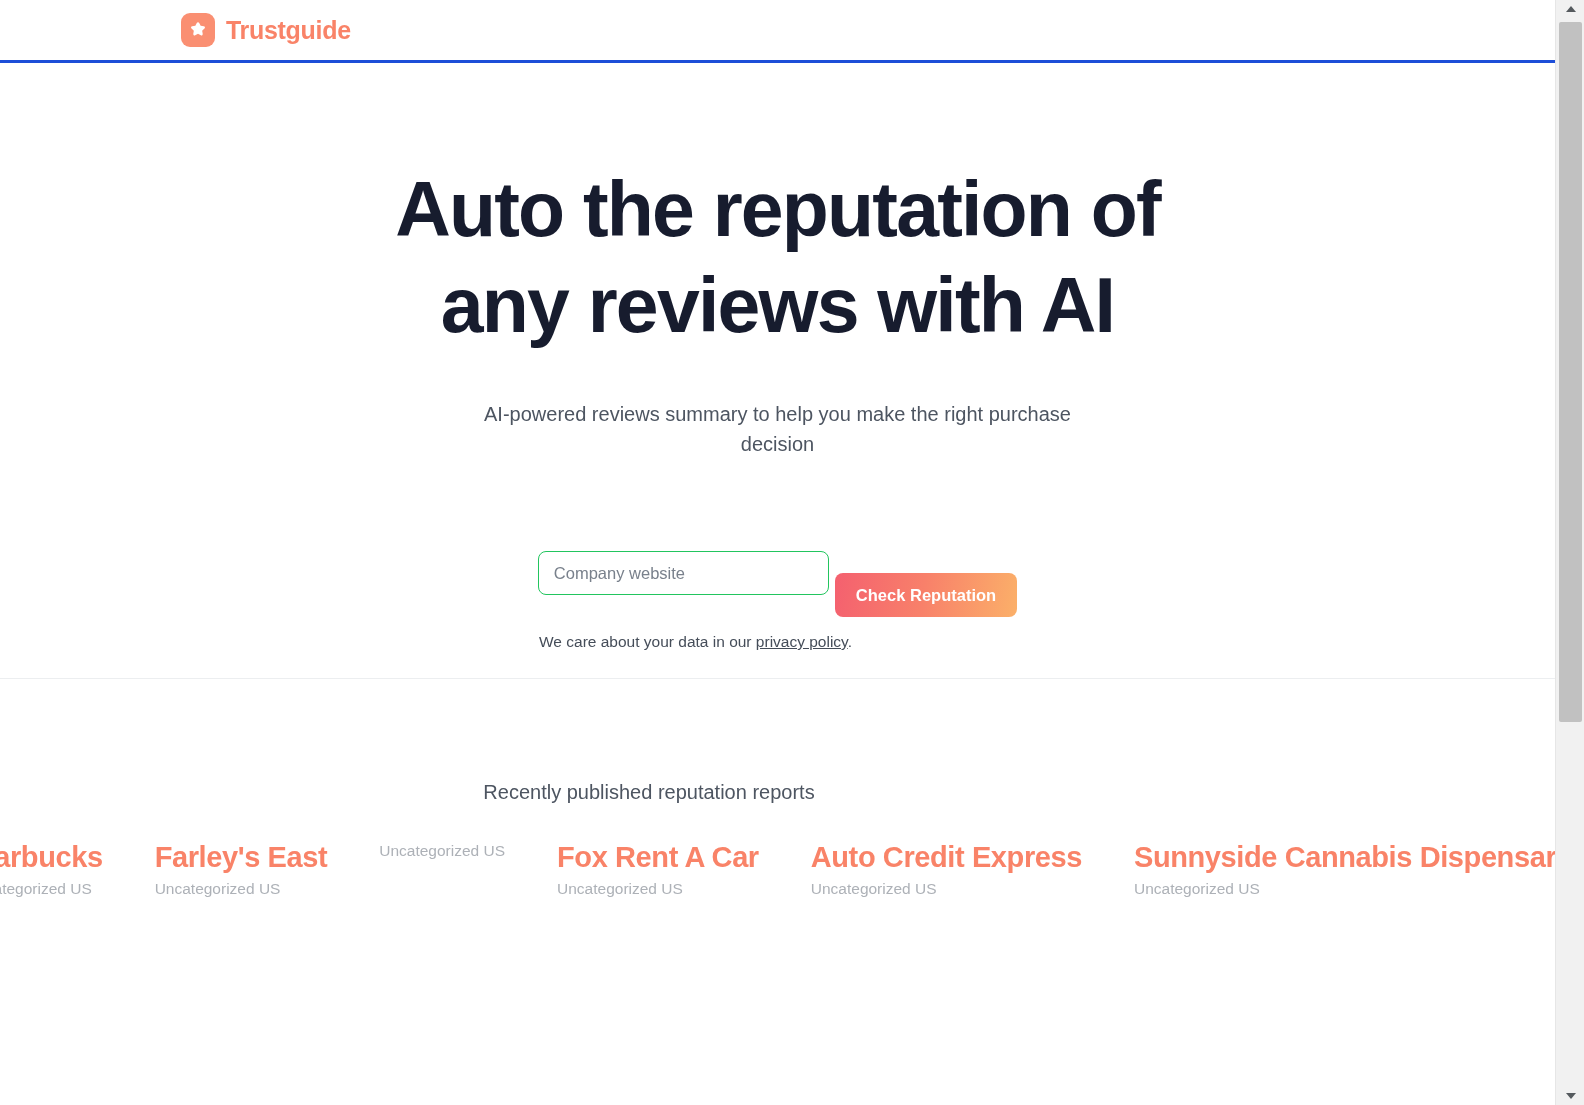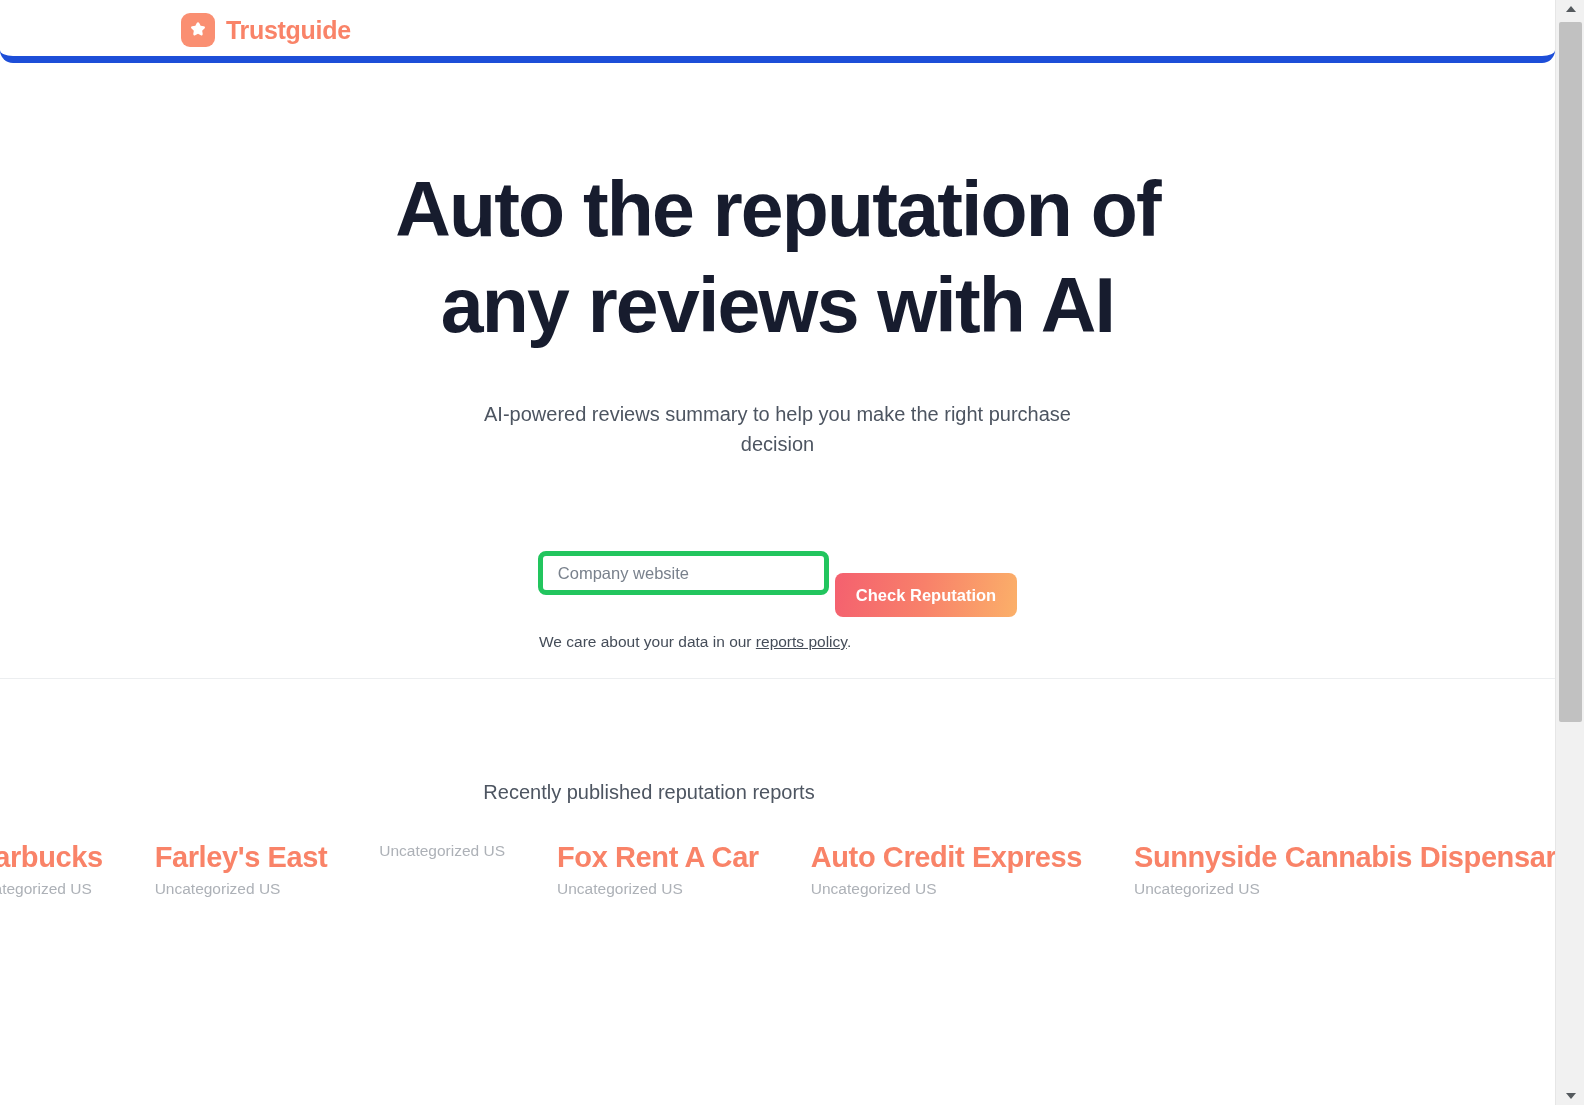--- a/index.html
+++ b/index.html
@@ -29,24 +29,23 @@
     background: #ffffff;
     overflow: hidden;
   }
 
   
   .header {
     position: relative;
     height: 63px;
     width: 1555px;
     background: #ffffff;
-    border-bottom: 7px solid #1d4ed8;
-    display: flex;
-    align-items: center;
-    border-radius: 13px;
+    border-bottom: 3px solid #1d4ed8;
+    display: flex;
+    align-items: center;
   }
 
   .brand {
     position: absolute;
     left: 181px;
     top: 13px;
     display: flex;
     align-items: center;
     gap: 11px;
     text-decoration: none;
@@ -144,21 +143,21 @@
     margin-top: 70px;
     display: flex;
     justify-content: center;
     align-items: center;
     gap: 6px;
   }
 
   .search-input {
     width: 291px;
     height: 44px;
-    border: 5px solid #22c55e;
+    border: 1px solid #22c55e;
     border-radius: 8px;
     padding: 0 15px;
     font-family: "Liberation Sans", sans-serif;
     font-size: 16.5px;
     color: #2a3039;
     background: #ffffff;
     outline: none;
   }
   .search-input::placeholder { color: #79818c; }
 
@@ -318,21 +317,21 @@
       </h1>
 
       <p class="hero-sub">AI-powered reviews summary to help you make the right purchase decision</p>
 
       <form class="search-row">
         <input class="search-input" type="text" placeholder="Company website" style="">
         <button class="search-btn" type="submit">Check Reputation</button>
       </form>
 
       <div class="privacy-note">
-        <span>We care about your data in our </span><a href="#">reports policy</a><span>.</span>
+        <span>We care about your data in our </span><a href="#">privacy policy</a><span>.</span>
       </div>
 
     </section>
 
     <section class="reports">
 
       <h2 class="reports-title">Recently published reputation reports</h2>
 
       <div class="carousel">
         <div class="carousel-track">

